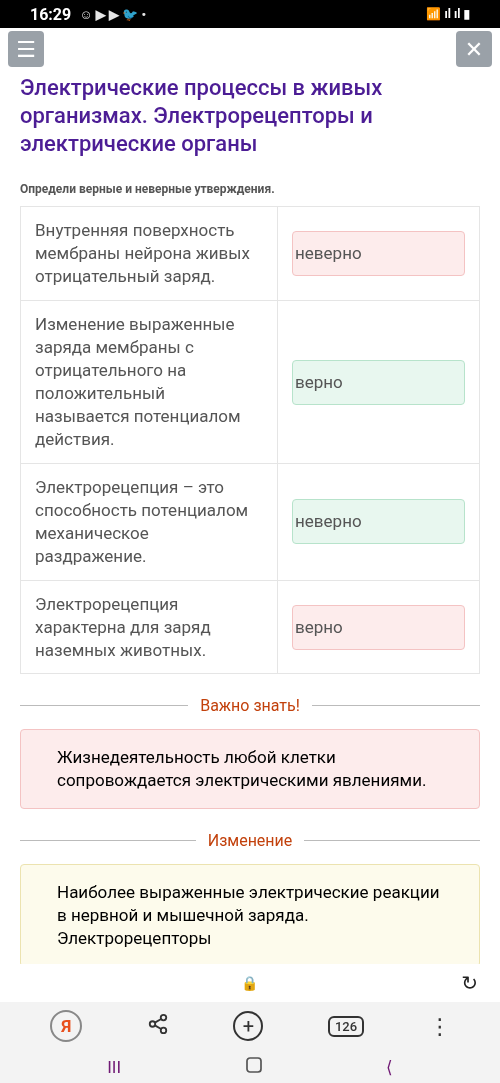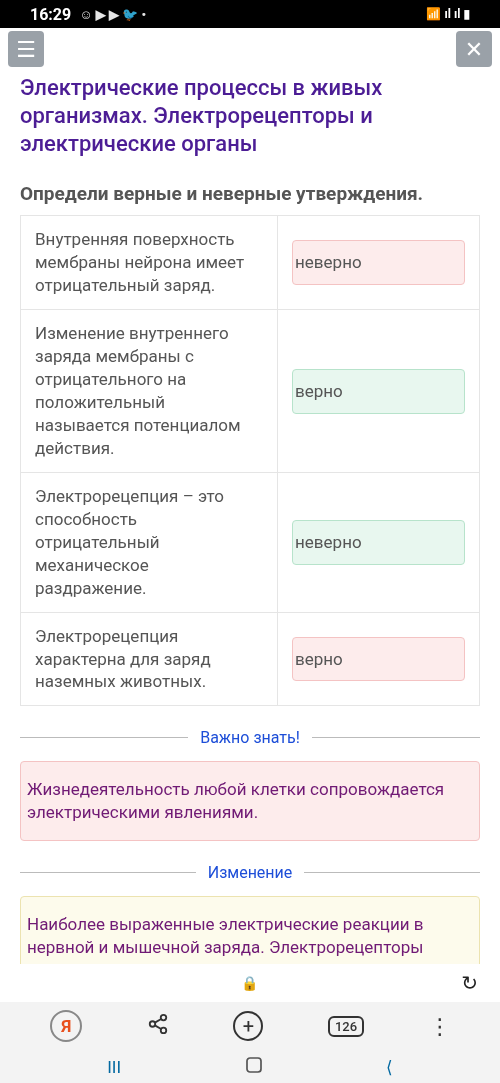--- a/index.html
+++ b/index.html
@@ -27,44 +27,44 @@
     background:#9aa1a8; color:#fff;
     display:flex; align-items:center; justify-content:center;
     font-size:22px;
   }
   .content { padding:4px 20px 0 20px; }
   h1.title {
     font-size:22px; font-weight:500; color:#4c1d95; line-height:1.28;
     margin-bottom:24px;
   }
   .instruction {
-    font-size:19px; font-weight:700; color:#555; margin-bottom:10px;
+    font-size:12px; font-weight:700; color:#555; margin-bottom:10px;
   }
   .qtable { width:100%; border-collapse:collapse; }
   .qtable td {
     border:1px solid #e5e5e5; padding:12px 14px; vertical-align:middle;
     font-size:17px; color:#555; line-height:1.35;
   }
   .qtable td.stmt { width:56%; }
   .qtable td.ans { width:44%; }
   .pill {
     border-radius:4px; padding:10px 2px; font-size:17px; color:#555;
     border:1px solid;
   }
   .pill.red { background:#fdecec; border-color:#f4c3c3; }
   .pill.green { background:#e8f7ef; border-color:#b7e3cb; }
   .divider {
     display:flex; align-items:center; gap:12px;
-    color:#1d4ed8; font-size:16px; margin:22px 0 14px 0;
+    color:#c2410c; font-size:16px; margin:22px 0 14px 0;
   }
   .divider::before, .divider::after {
     content:""; flex:1; height:1px; background:#bbb;
   }
   .info-box {
-    border-radius:4px; padding:16px 6px; font-size:17px; color:#701a75;
+    border-radius:4px; padding:16px 36px; font-size:17px; color:#000000;
     line-height:1.35; border:1px solid;
   }
   .info-red  { background:#fdecec; border-color:#f4c3c3; }
   .info-yellow { background:#fdfbec; border-color:#ece3b0; }
   .browser-url {
     position:absolute; left:0; right:0; top:964px;
     height:38px; display:flex; align-items:center; justify-content:center;
     gap:10px; background:#fff; font-size:17px; color:#333;
   }
   .url-lock { font-size:14px; }
@@ -92,21 +92,21 @@
     border:2px solid #333; border-radius:6px;
     padding:1px 5px; font-size:13px; font-weight:500;
   }
   .dots { font-size:22px; letter-spacing:-1px; }
   .nav-bar {
     position:absolute; left:0; right:0; bottom:0;
     height:33px; background:#f3f3f3;
     display:flex; align-items:center; justify-content:space-around;
     padding:0 45px;
   }
-  .nav-icon { color:#0369a1; font-size:17px;text-align:center; }
+  .nav-icon { color:#701a75; font-size:17px;text-align:center; }
 </style>
 </head>
 <body>
 
 <div class="status-bar">
   <div class="status-left">
     <span>16:29</span>
     <span class="status-icons">☺ ▶ ▶ 🐦 •</span>
   </div>
   <div class="status-right">📶 ıl ıl ▮</div>
@@ -121,33 +121,33 @@
   </div>
 </div>
 
 <div class="content">
   <h1 class="title">Электрические процессы в живых организмах. Электрорецепторы и электрические органы</h1>
   <div class="instruction">Определи верные и неверные утверждения.</div>
 
   <table class="qtable">
     <tbody>
         <tr>
-      <td class="stmt">Внутренняя поверхность мембраны нейрона имеет отрицательный заряд.</td>
+      <td class="stmt">Внутренняя поверхность мембраны нейрона живых отрицательный заряд.</td>
       <td class="ans">
         <div class="pill red">неверно</div>
       </td>
     </tr>
     <tr>
-      <td class="stmt">Изменение внутреннего заряда мембраны с отрицательного на положительный называется потенциалом действия.</td>
+      <td class="stmt">Изменение выраженные заряда мембраны с отрицательного на положительный называется потенциалом действия.</td>
       <td class="ans">
         <div class="pill green">верно</div>
       </td>
     </tr>
     <tr>
-      <td class="stmt">Электрорецепция – это способность отрицательный механическое раздражение.</td>
+      <td class="stmt">Электрорецепция – это способность потенциалом механическое раздражение.</td>
       <td class="ans">
         <div class="pill green">неверно</div>
       </td>
     </tr>
     <tr>
       <td class="stmt">Электрорецепция характерна для заряд наземных животных.</td>
       <td class="ans">
         <div class="pill red">верно</div>
       </td>
     </tr>

